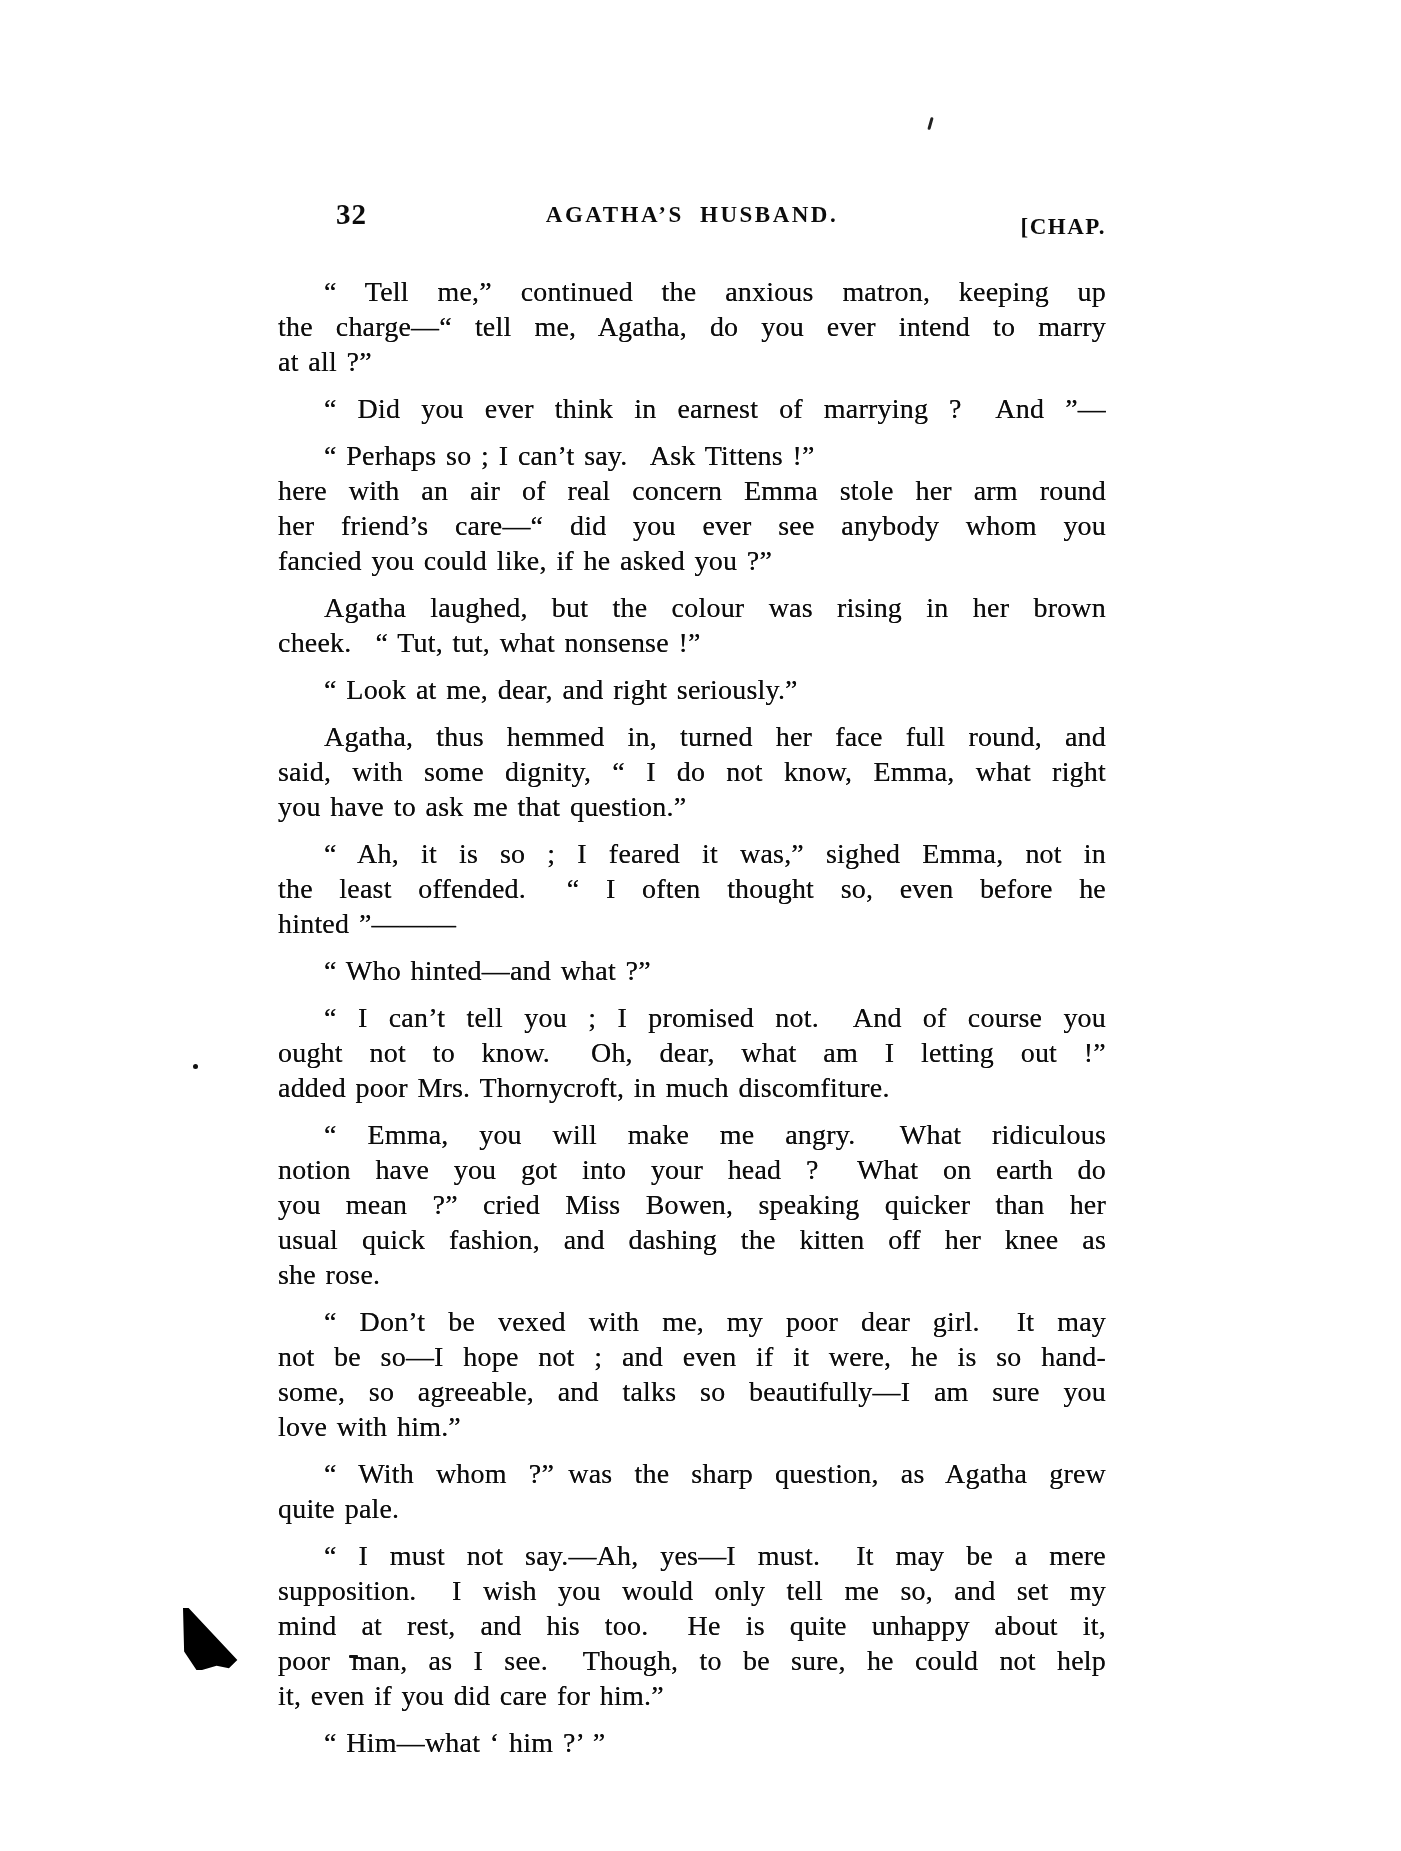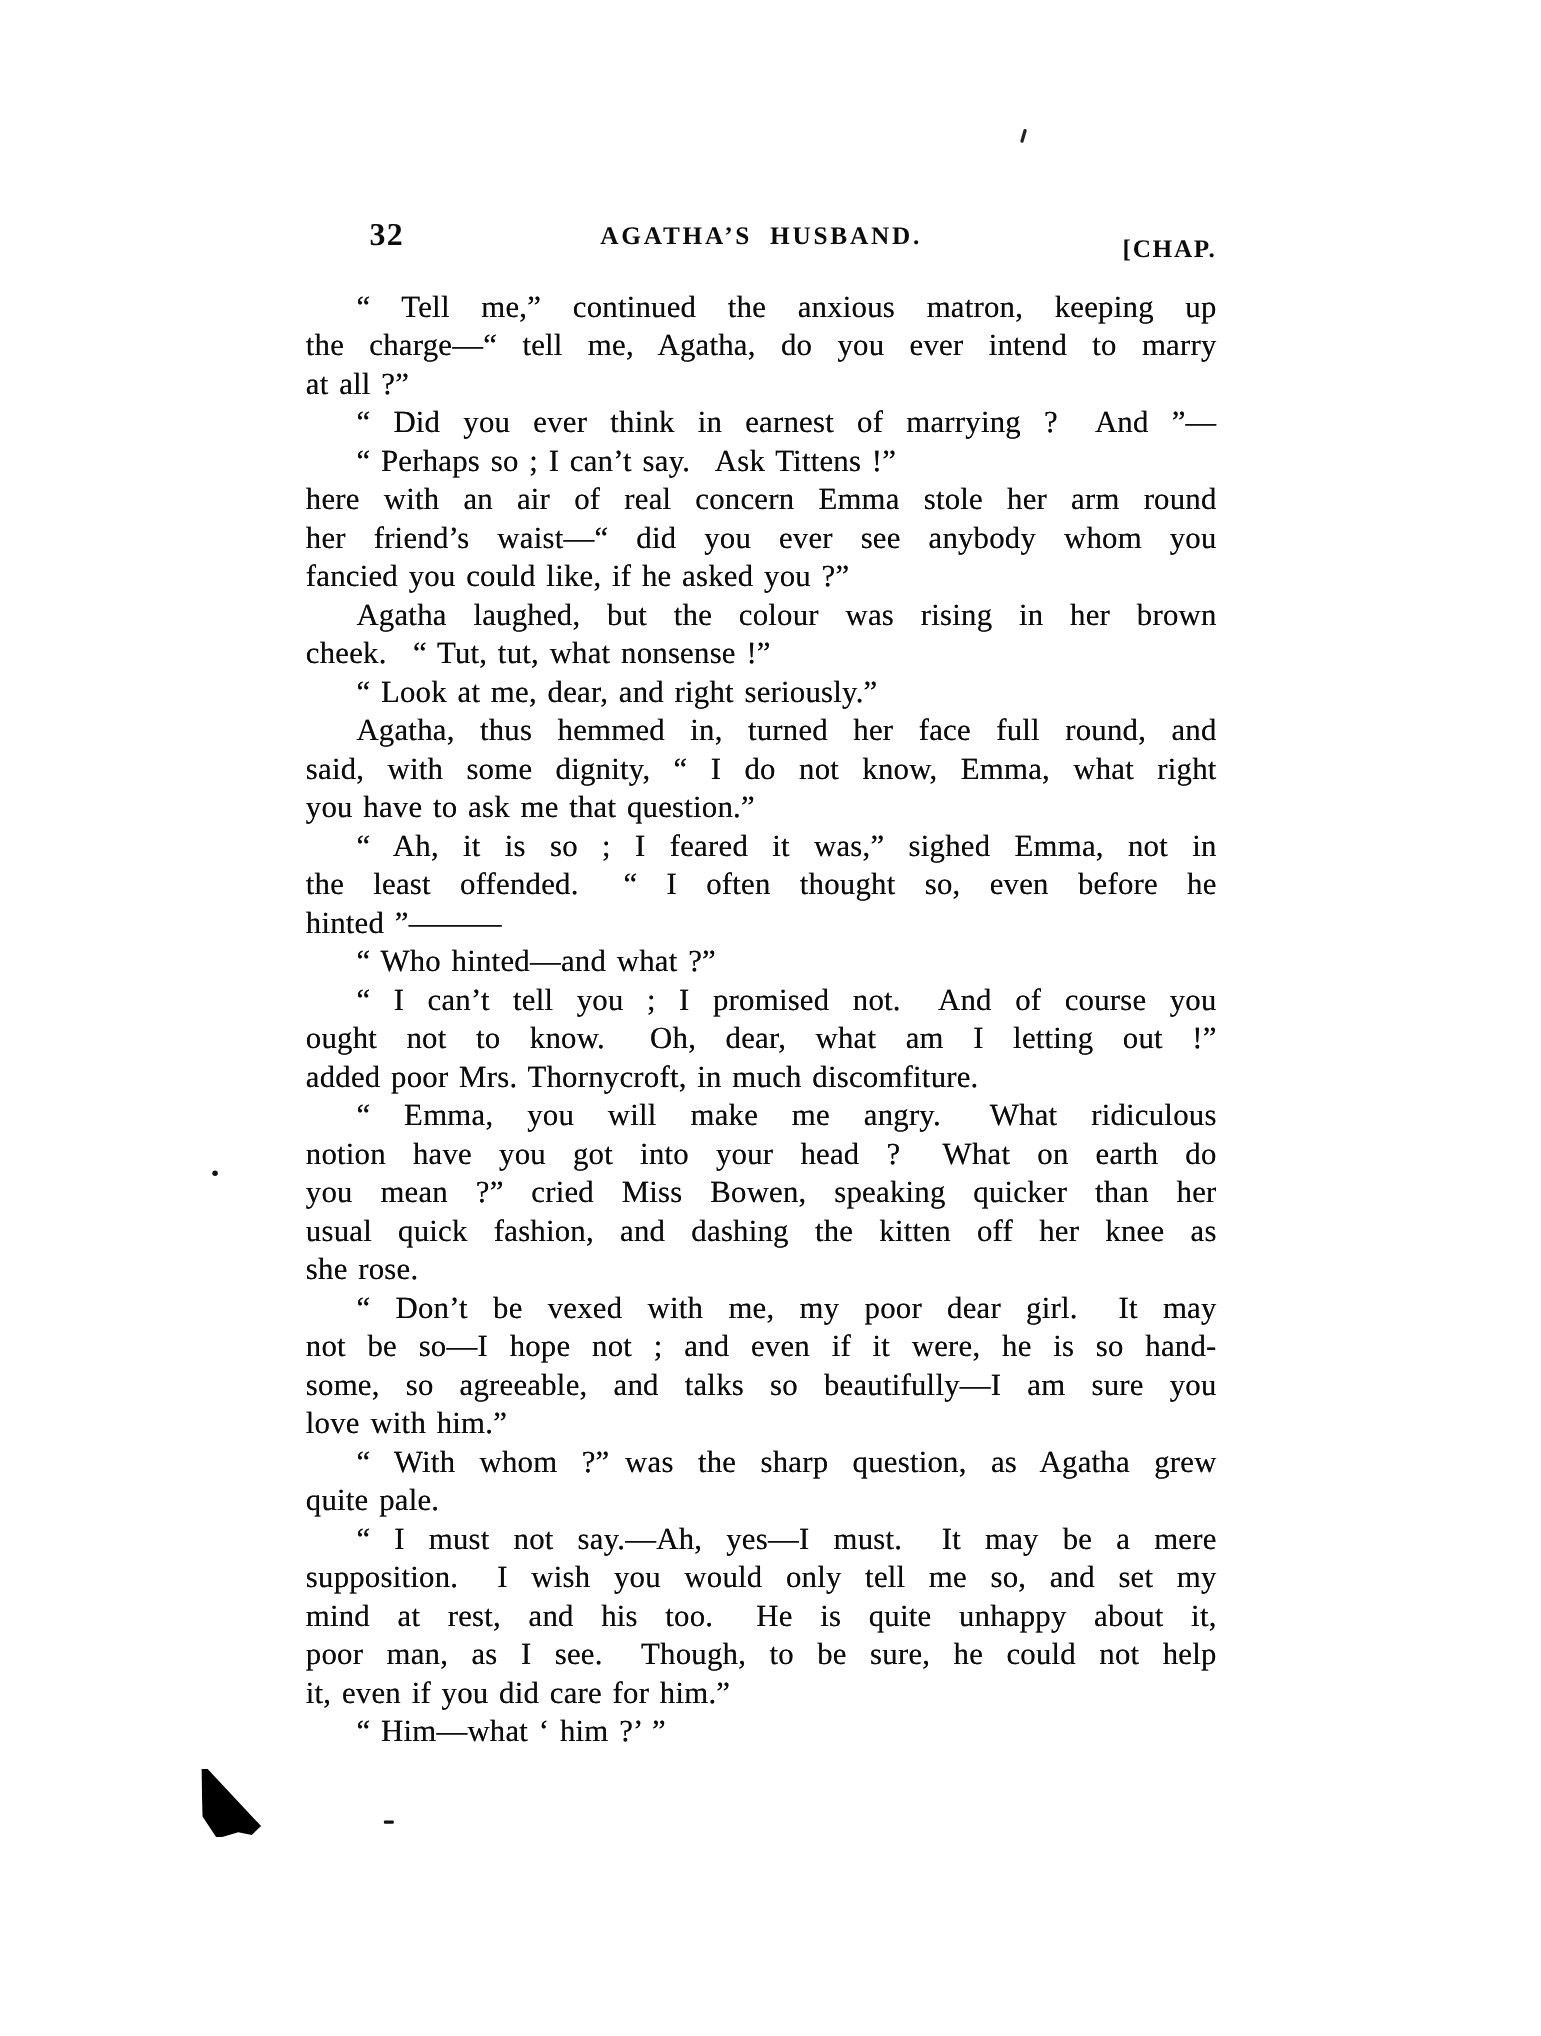--- a/index.html
+++ b/index.html
@@ -17,21 +17,21 @@
   .running-title{position:absolute;left:0;top:4px;width:100%;text-align:center;
     font-size:23px;font-weight:bold;letter-spacing:2.5px;word-spacing:8px;}
   .chap-mark{position:absolute;right:0;top:16px;font-size:23px;font-weight:bold;letter-spacing:1.5px;margin-left:36px;}
   
   .text-block{position:absolute;left:278px;top:262px;width:828px;
     font-size:28px;line-height:35px;letter-spacing:0.2px;word-spacing:2.5px;
     text-shadow:0 0 0.5px rgba(10,10,10,0.75);}
   .ln{height:35px;overflow:hidden;text-align:left;white-space:normal;}
   .ln.j{text-align:justify;}
   .ln.j::after{content:"";display:inline-block;width:100%;}
-  .ln.in{text-indent:46px;}
+  .ln.in{text-indent:46px;margin-top:12px;}
   
   .ink-blot{position:absolute;left:183px;top:1608px;width:56px;height:62px;background:#000;
     clip-path:polygon(0% 0%,10% 0%,97% 84%,82% 97%,60% 93%,34% 100%,24% 100%,2% 70%);}
   .fleck{position:absolute;background:#111;}
   .fleck-dot{left:193px;top:1064px;width:5px;height:5px;border-radius:50%;}
   .fleck-dash{left:349px;top:1655px;width:9px;height:3px;border-radius:1px;}
   .fleck-tick{left:929px;top:117px;width:3px;height:13px;border-radius:2px;transform:rotate(16deg);background:#222;}
 </style>
 </head>
 <body>
@@ -44,21 +44,21 @@
     <div class="chap-mark">[CHAP.</div>
   </div>
 
   <div class="text-block">
       <div class="ln j in">“ Tell me,” continued the anxious matron, keeping up</div>
       <div class="ln j">the charge—“ tell me, Agatha, do you ever intend to marry</div>
       <div class="ln">at all ?”</div>
       <div class="ln j in">“ Did you ever think in earnest of marrying ?  And ”—</div>
       <div class="ln in">“ Perhaps so ; I can’t say.  Ask Tittens !”</div>
       <div class="ln j">here with an air of real concern Emma stole her arm round</div>
-      <div class="ln j">her friend’s waist—“ did you ever see anybody whom you</div>
+      <div class="ln j">her friend’s care—“ did you ever see anybody whom you</div>
       <div class="ln">fancied you could like, if he asked you ?”</div>
       <div class="ln j in">Agatha laughed, but the colour was rising in her brown</div>
       <div class="ln">cheek.  “ Tut, tut, what nonsense !”</div>
       <div class="ln in">“ Look at me, dear, and right seriously.”</div>
       <div class="ln j in">Agatha, thus hemmed in, turned her face full round, and</div>
       <div class="ln j">said, with some dignity, “ I do not know, Emma, what right</div>
       <div class="ln">you have to ask me that question.”</div>
       <div class="ln j in">“ Ah, it is so ; I feared it was,” sighed Emma, not in</div>
       <div class="ln j">the least offended.  “ I often thought so, even before he</div>
       <div class="ln">hinted ”———</div>

